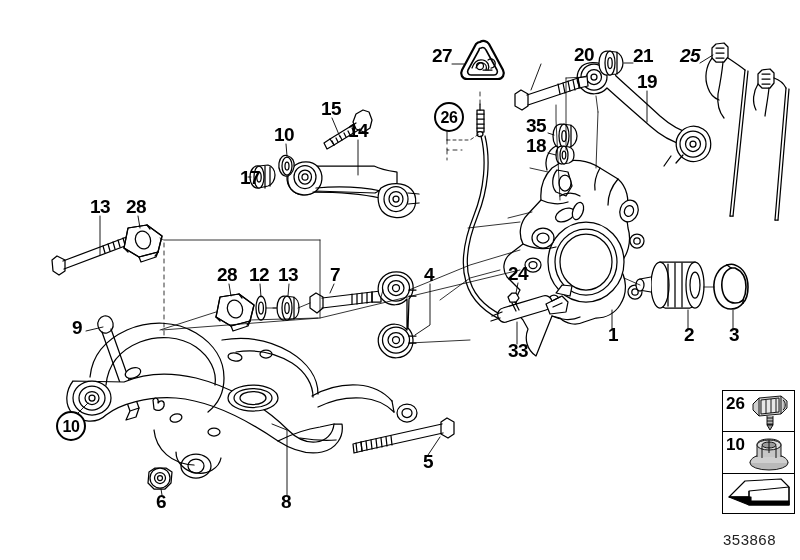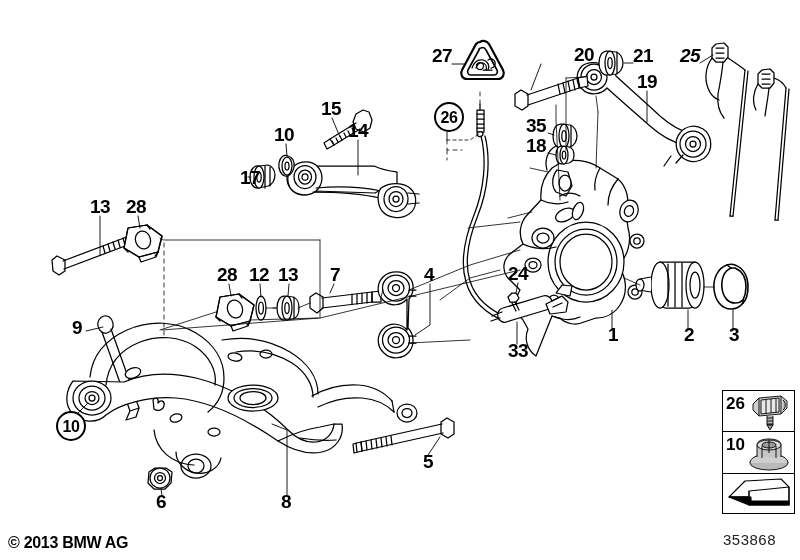--- a/index.html
+++ b/index.html
@@ -623,16 +623,15 @@
           <path d="M4,22 L20,6 L56,4 L64,12 L24,16 L24,22 Z" fill="#ffffff"></path>
           <path d="M4,22 L24,22 L24,30 L64,30 L64,12" fill="none"></path>
           <path d="M4,22 L24,30 L64,30 L64,26 L26,26 L26,22 Z" fill="#000000"></path>
           <path d="M24,16 L24,26 M64,12 L64,30"></path>
         </g>
       </svg>
     </div>
 
   </div>
 
-  <div class="copyright">© 2013 BMW AG</div>
   <div class="drawnum">353868</div>
 
 </div>
 
 </body></html>

